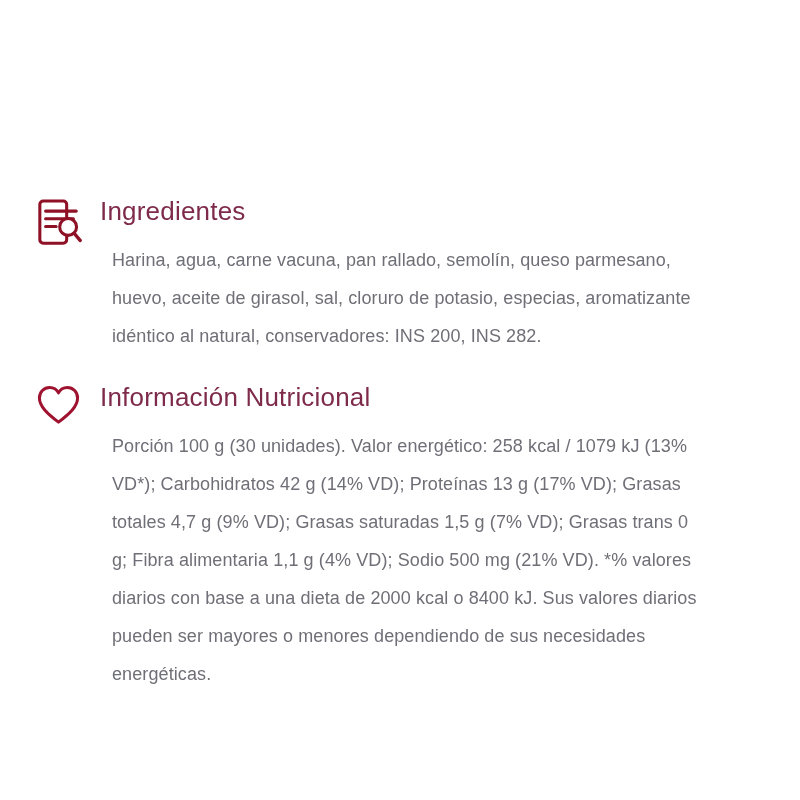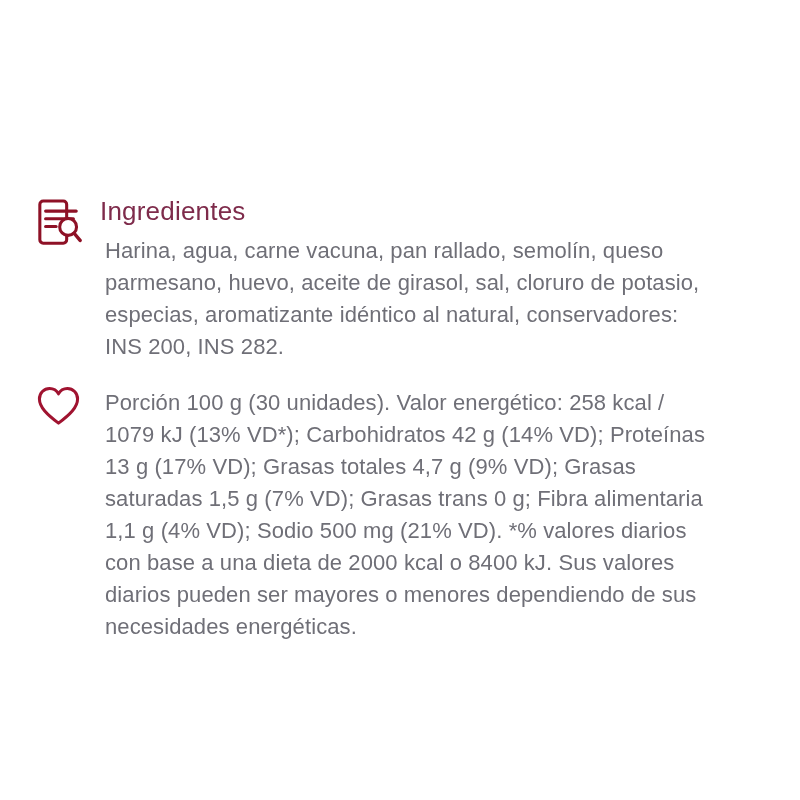--- a/index.html
+++ b/index.html
@@ -50,23 +50,23 @@
   }
   .section-title{
     margin:0 0 6px 0;
     font-size:26px;
     font-weight:500;
     letter-spacing:0.2px;
     line-height:1.3;
     color:var(--heading-color);
   }
   .body-text{
-    margin:5px;
-    font-size:22px;
-    line-height:32px;
+    margin:12px;
+    font-size:18px;
+    line-height:38px;
     letter-spacing:0.1px;
     color:var(--body-color);
   }
 </style>
 </head>
 <body>
 
 <div class="canvas">
   <div class="content">
 
@@ -91,18 +91,19 @@
 
     <section class="info-section">
       <div class="icon-col">
         <span class="icon icon-heart">
           <svg width="45" height="42" viewBox="0 0 46 42" fill="none" xmlns="http://www.w3.org/2000/svg">
             <path d="M23 38.5 C 11.5 29.8 3.5 22.3 3.5 13.8 C 3.5 7.7 8.1 3.2 13.9 3.2 C 17.8 3.2 21.2 5.3 23 8.6 C 24.8 5.3 28.2 3.2 32.1 3.2 C 37.9 3.2 42.5 7.7 42.5 13.8 C 42.5 22.3 34.5 29.8 23 38.5 Z" stroke="currentColor" stroke-width="3.1" stroke-linejoin="round" stroke-linecap="round"></path>
           </svg>
         </span>
       </div>
       <div class="text-col">
+        <h2 class="section-title">Información Nutricional</h2>
         <p class="body-text">Porción 100 g (30 unidades). Valor energético: 258 kcal / 1079 kJ (13% VD*); Carbohidratos 42 g (14% VD); Proteínas 13 g (17% VD); Grasas totales 4,7 g (9% VD); Grasas saturadas 1,5 g (7% VD); Grasas trans 0 g; Fibra alimentaria 1,1 g (4% VD); Sodio 500 mg (21% VD). *% valores diarios con base a una dieta de 2000 kcal o 8400 kJ. Sus valores diarios pueden ser mayores o menores dependiendo de sus necesidades energéticas.</p>
       </div>
     </section>
 
   </div>
 </div>
 
 </body></html>

